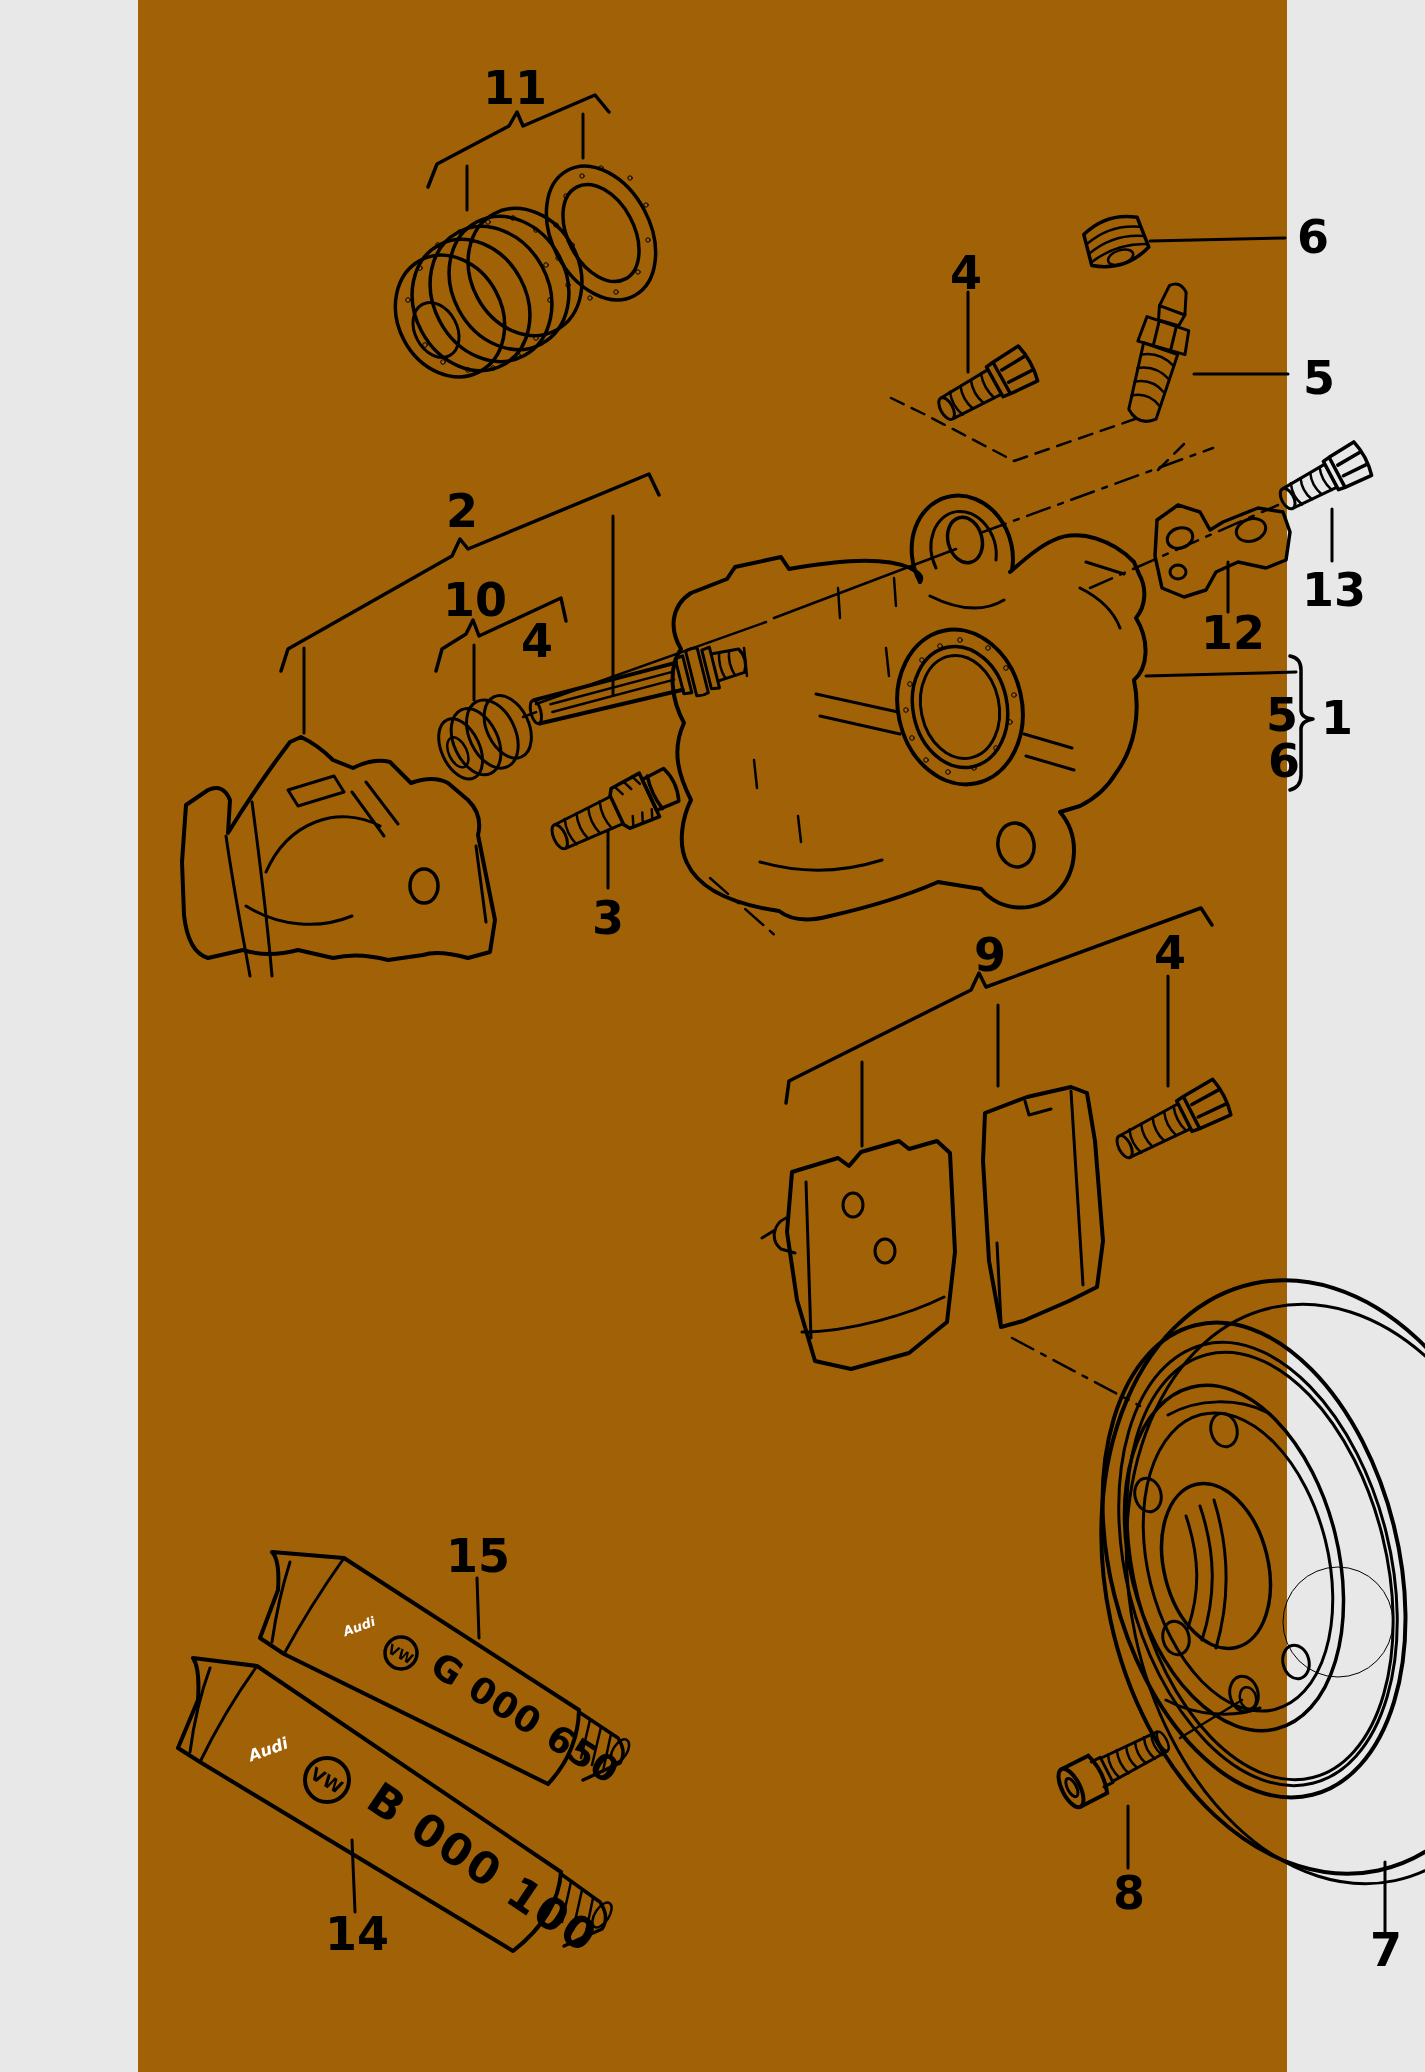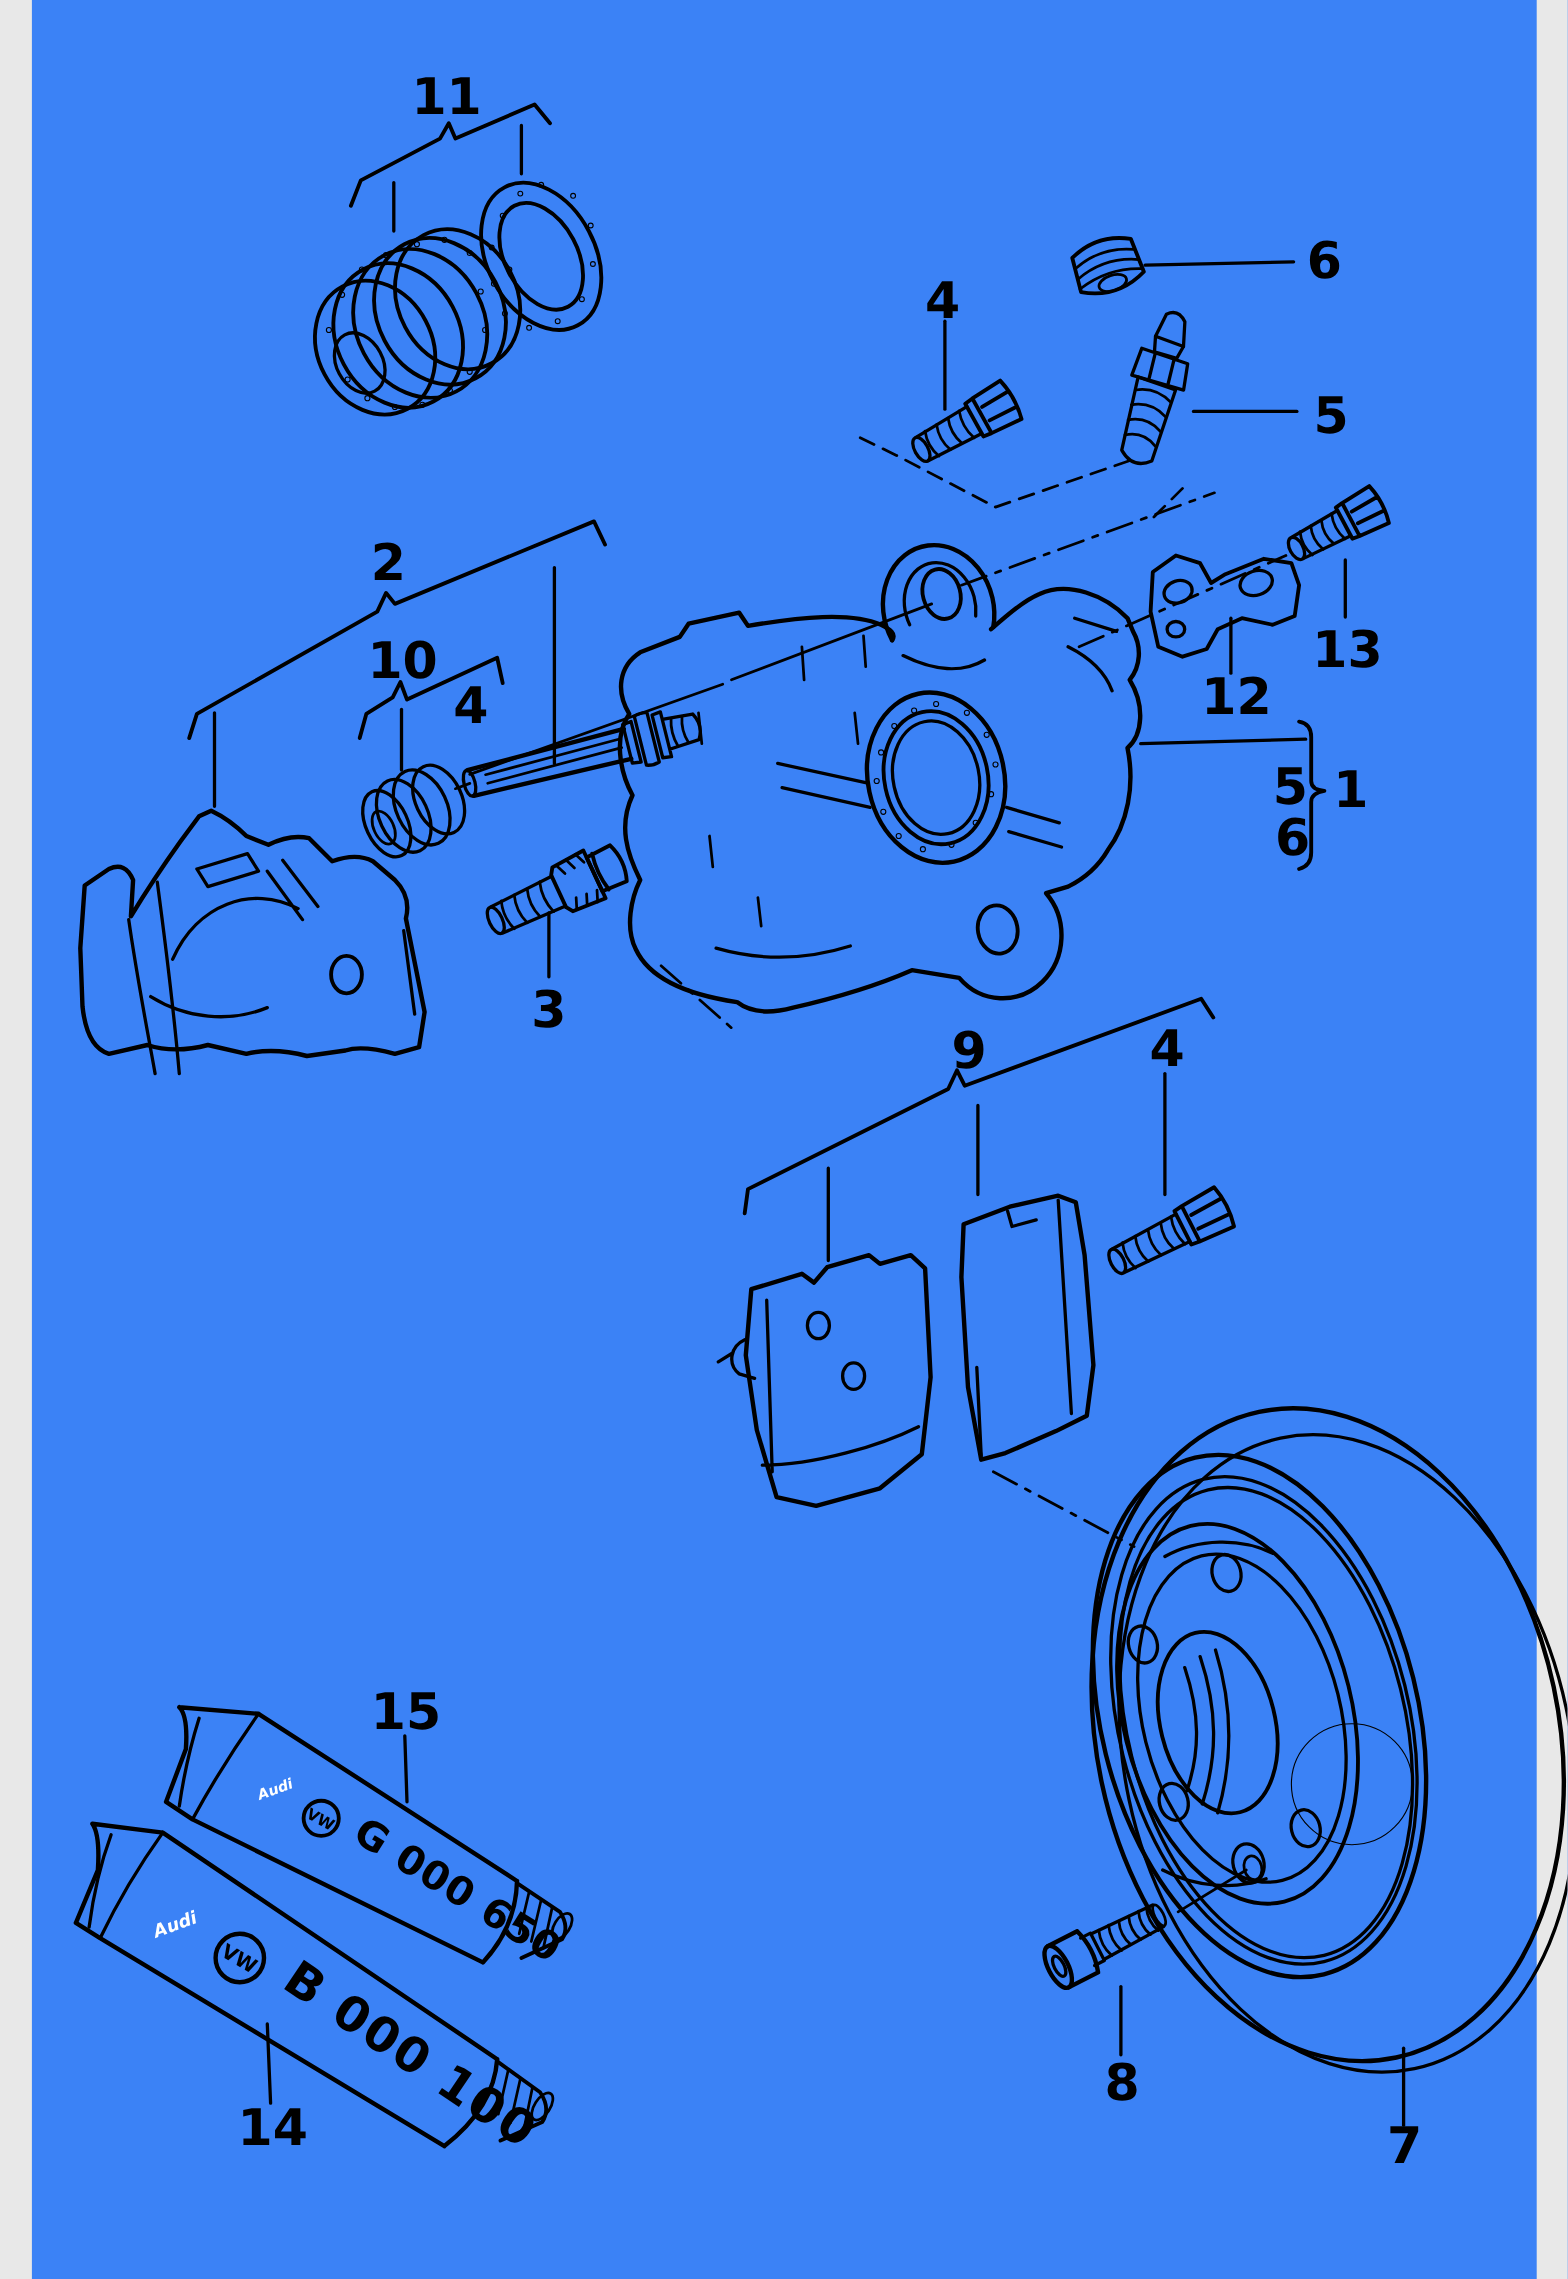--- a/index.html
+++ b/index.html
@@ -1,16 +1,16 @@
 <!DOCTYPE html>
 <html><head>
 <meta charset="utf-8">
 <style>
   html,body{margin:0;padding:0;background:#e8e8e8;}
-  .page{width:1368px;height:2072px;background:#3b82f6;position:relative;margin:0 auto;
+  .page{width:1149px;height:2072px;background:#a16207;position:relative;margin:0 auto;
         font-family:"DejaVu Sans",sans-serif;}
   svg{display:block}
   
   .ln path,.ln ellipse,.ln circle,.ln line,.ln polyline{stroke:#000;fill:none;stroke-linecap:round;stroke-linejoin:round}
   .s4{stroke-width:4}
   .s35{stroke-width:3.5}
   .s3{stroke-width:3}
   .s25{stroke-width:2.5}
   .dash{stroke-dasharray:14 9}
   .ddot{stroke-dasharray:24 9 5 9}

